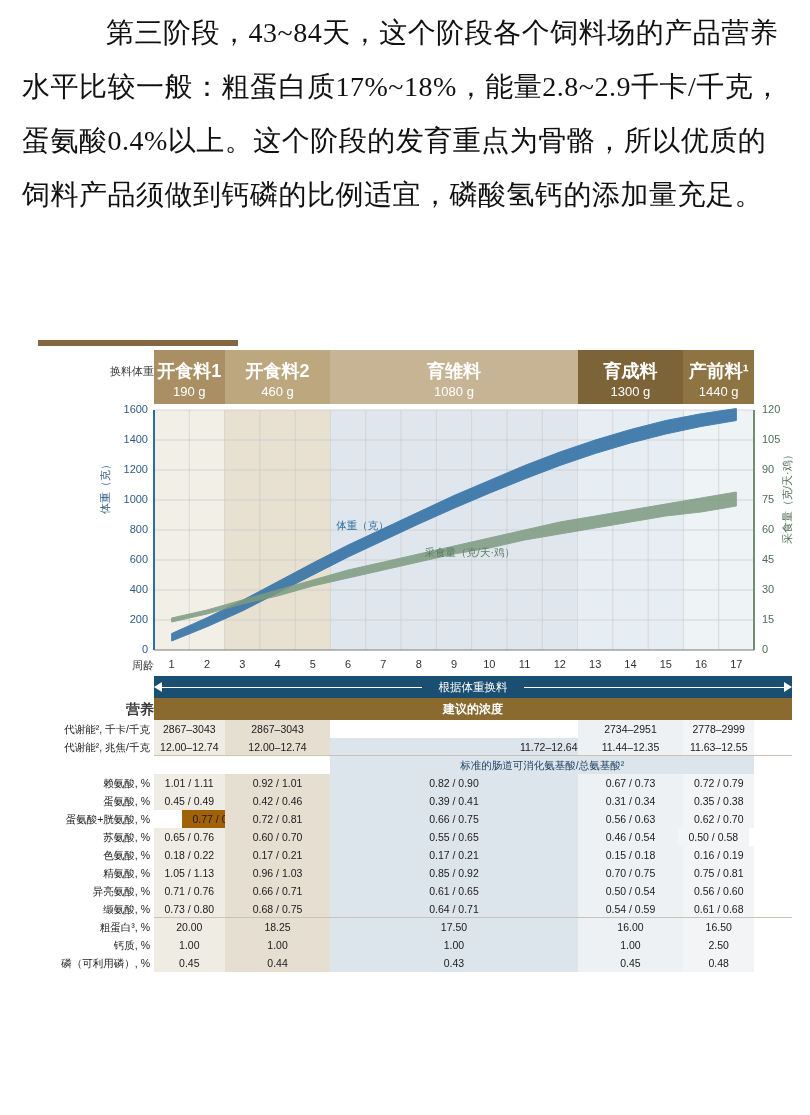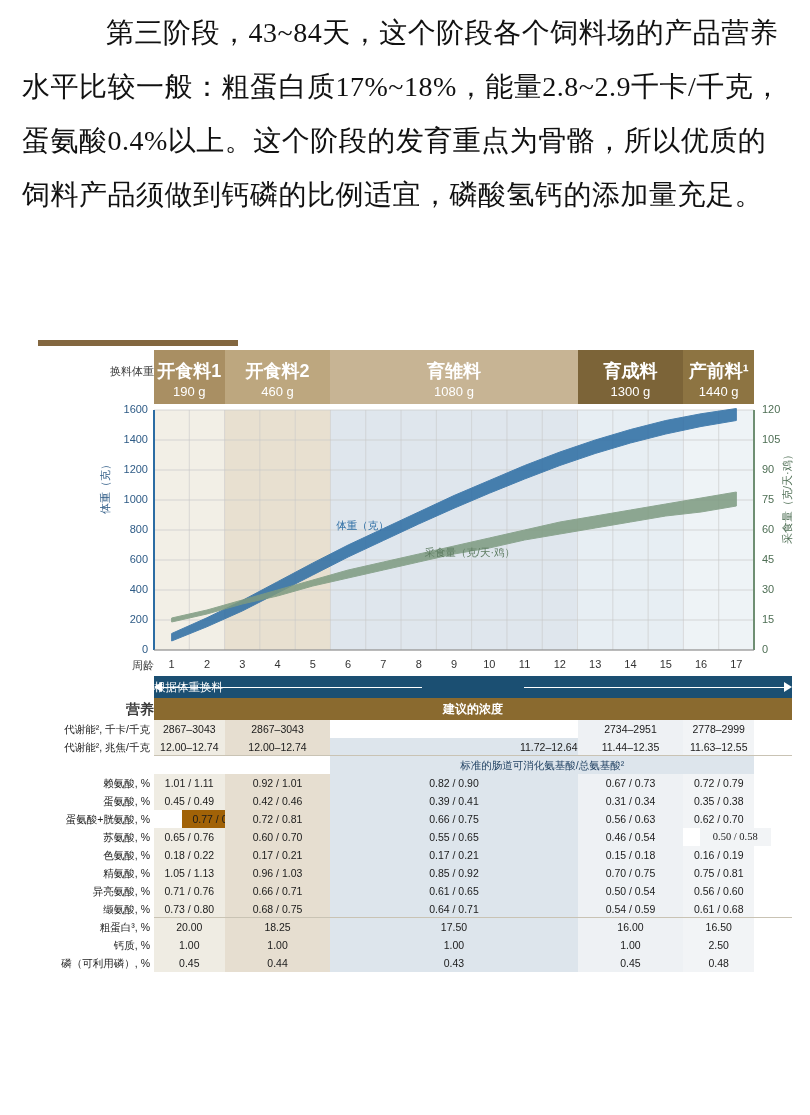--- a/index.html
+++ b/index.html
@@ -153,20 +153,21 @@
     position: absolute;
     left: 136px; top: 340px;
     width: 638px; height: 22px;
     background: #1b4f72;
     color: #fff;
     font-size: 11.5px;
   }
   .changeband .txt {
     position: absolute;
     left: 0; right: 0; top: 4px;
+    text-align: center;
   }
   .arrowline {
     position: absolute;
     top: 11px;
     height: 1px;
     background: #ffffff;
   }
   .arrowhead {
     position: absolute;
     top: 6px;
@@ -427,21 +428,21 @@
             <div class="tcell" style="left: 312.471px; width: 247.059px; background: rgb(221, 229, 236);">0.66 / 0.75</div>
             <div class="tcell" style="left: 559.529px; width: 105.882px; background: rgb(238, 241, 244);">0.56 / 0.63</div>
             <div class="tcell" style="left: 665.412px; width: 70.5882px; background: rgb(242, 244, 246);">0.62 / 0.70</div>
           </div>
           <div class="trow" style="top: 130px;">
             <div class="rl">苏氨酸, %</div>
             <div class="tcell" style="left: 136px; width: 70.5882px; background: rgb(239, 236, 227);">0.65 / 0.76</div>
             <div class="tcell" style="left: 206.588px; width: 105.882px; background: rgb(230, 222, 208);">0.60 / 0.70</div>
             <div class="tcell" style="left: 312.471px; width: 247.059px; background: rgb(221, 229, 236);">0.55 / 0.65</div>
             <div class="tcell" style="left: 559.529px; width: 105.882px; background: rgb(238, 241, 244);">0.46 / 0.54</div>
-            <div class="tcell" style="left: 682px; width: 70.5882px; background: rgb(242, 244, 246); font-family: Liberation Serif, serif;">0.50 / 0.58</div>
+            <div class="tcell" style="left: 660px; width: 70.5882px; background: rgb(242, 244, 246);">0.50 / 0.58</div>
           </div>
           <div class="trow" style="top: 148px;">
             <div class="rl">色氨酸, %</div>
             <div class="tcell" style="left: 136px; width: 70.5882px; background: rgb(239, 236, 227);">0.18 / 0.22</div>
             <div class="tcell" style="left: 206.588px; width: 105.882px; background: rgb(230, 222, 208);">0.17 / 0.21</div>
             <div class="tcell" style="left: 312.471px; width: 247.059px; background: rgb(221, 229, 236);">0.17 / 0.21</div>
             <div class="tcell" style="left: 559.529px; width: 105.882px; background: rgb(238, 241, 244);">0.15 / 0.18</div>
             <div class="tcell" style="left: 665.412px; width: 70.5882px; background: rgb(242, 244, 246);">0.16 / 0.19</div>
           </div>
           <div class="trow" style="top: 166px;">

